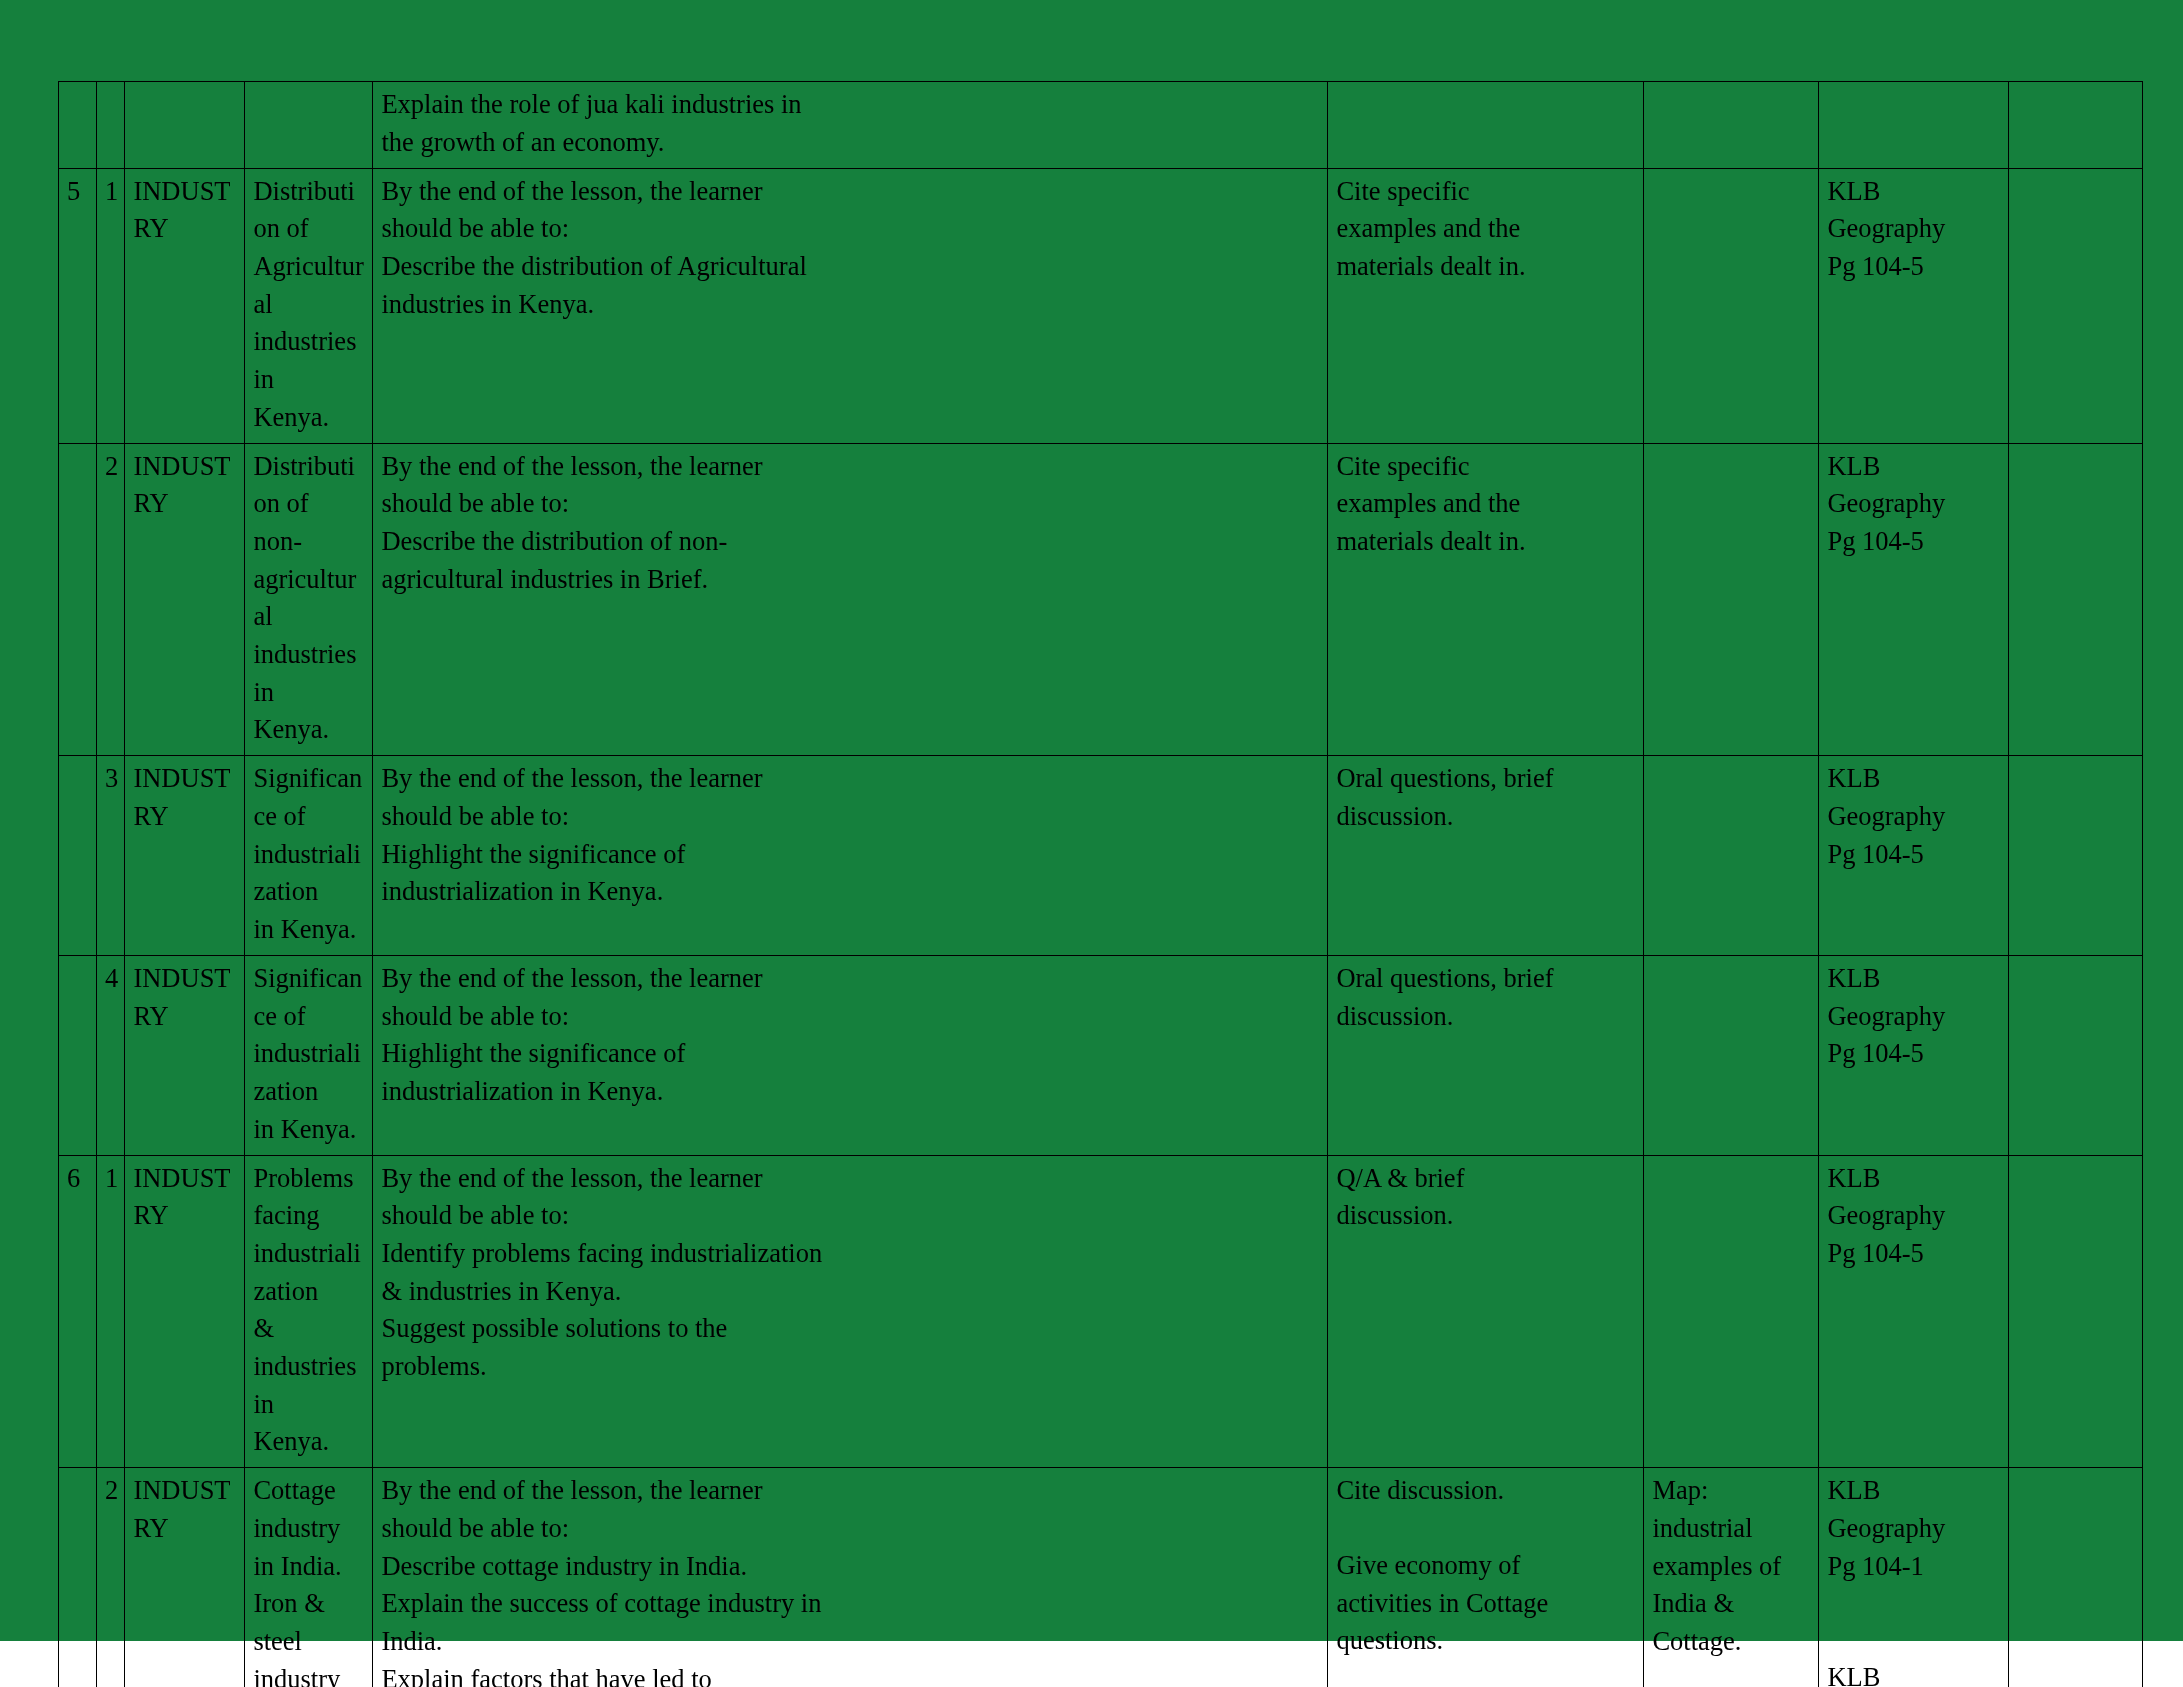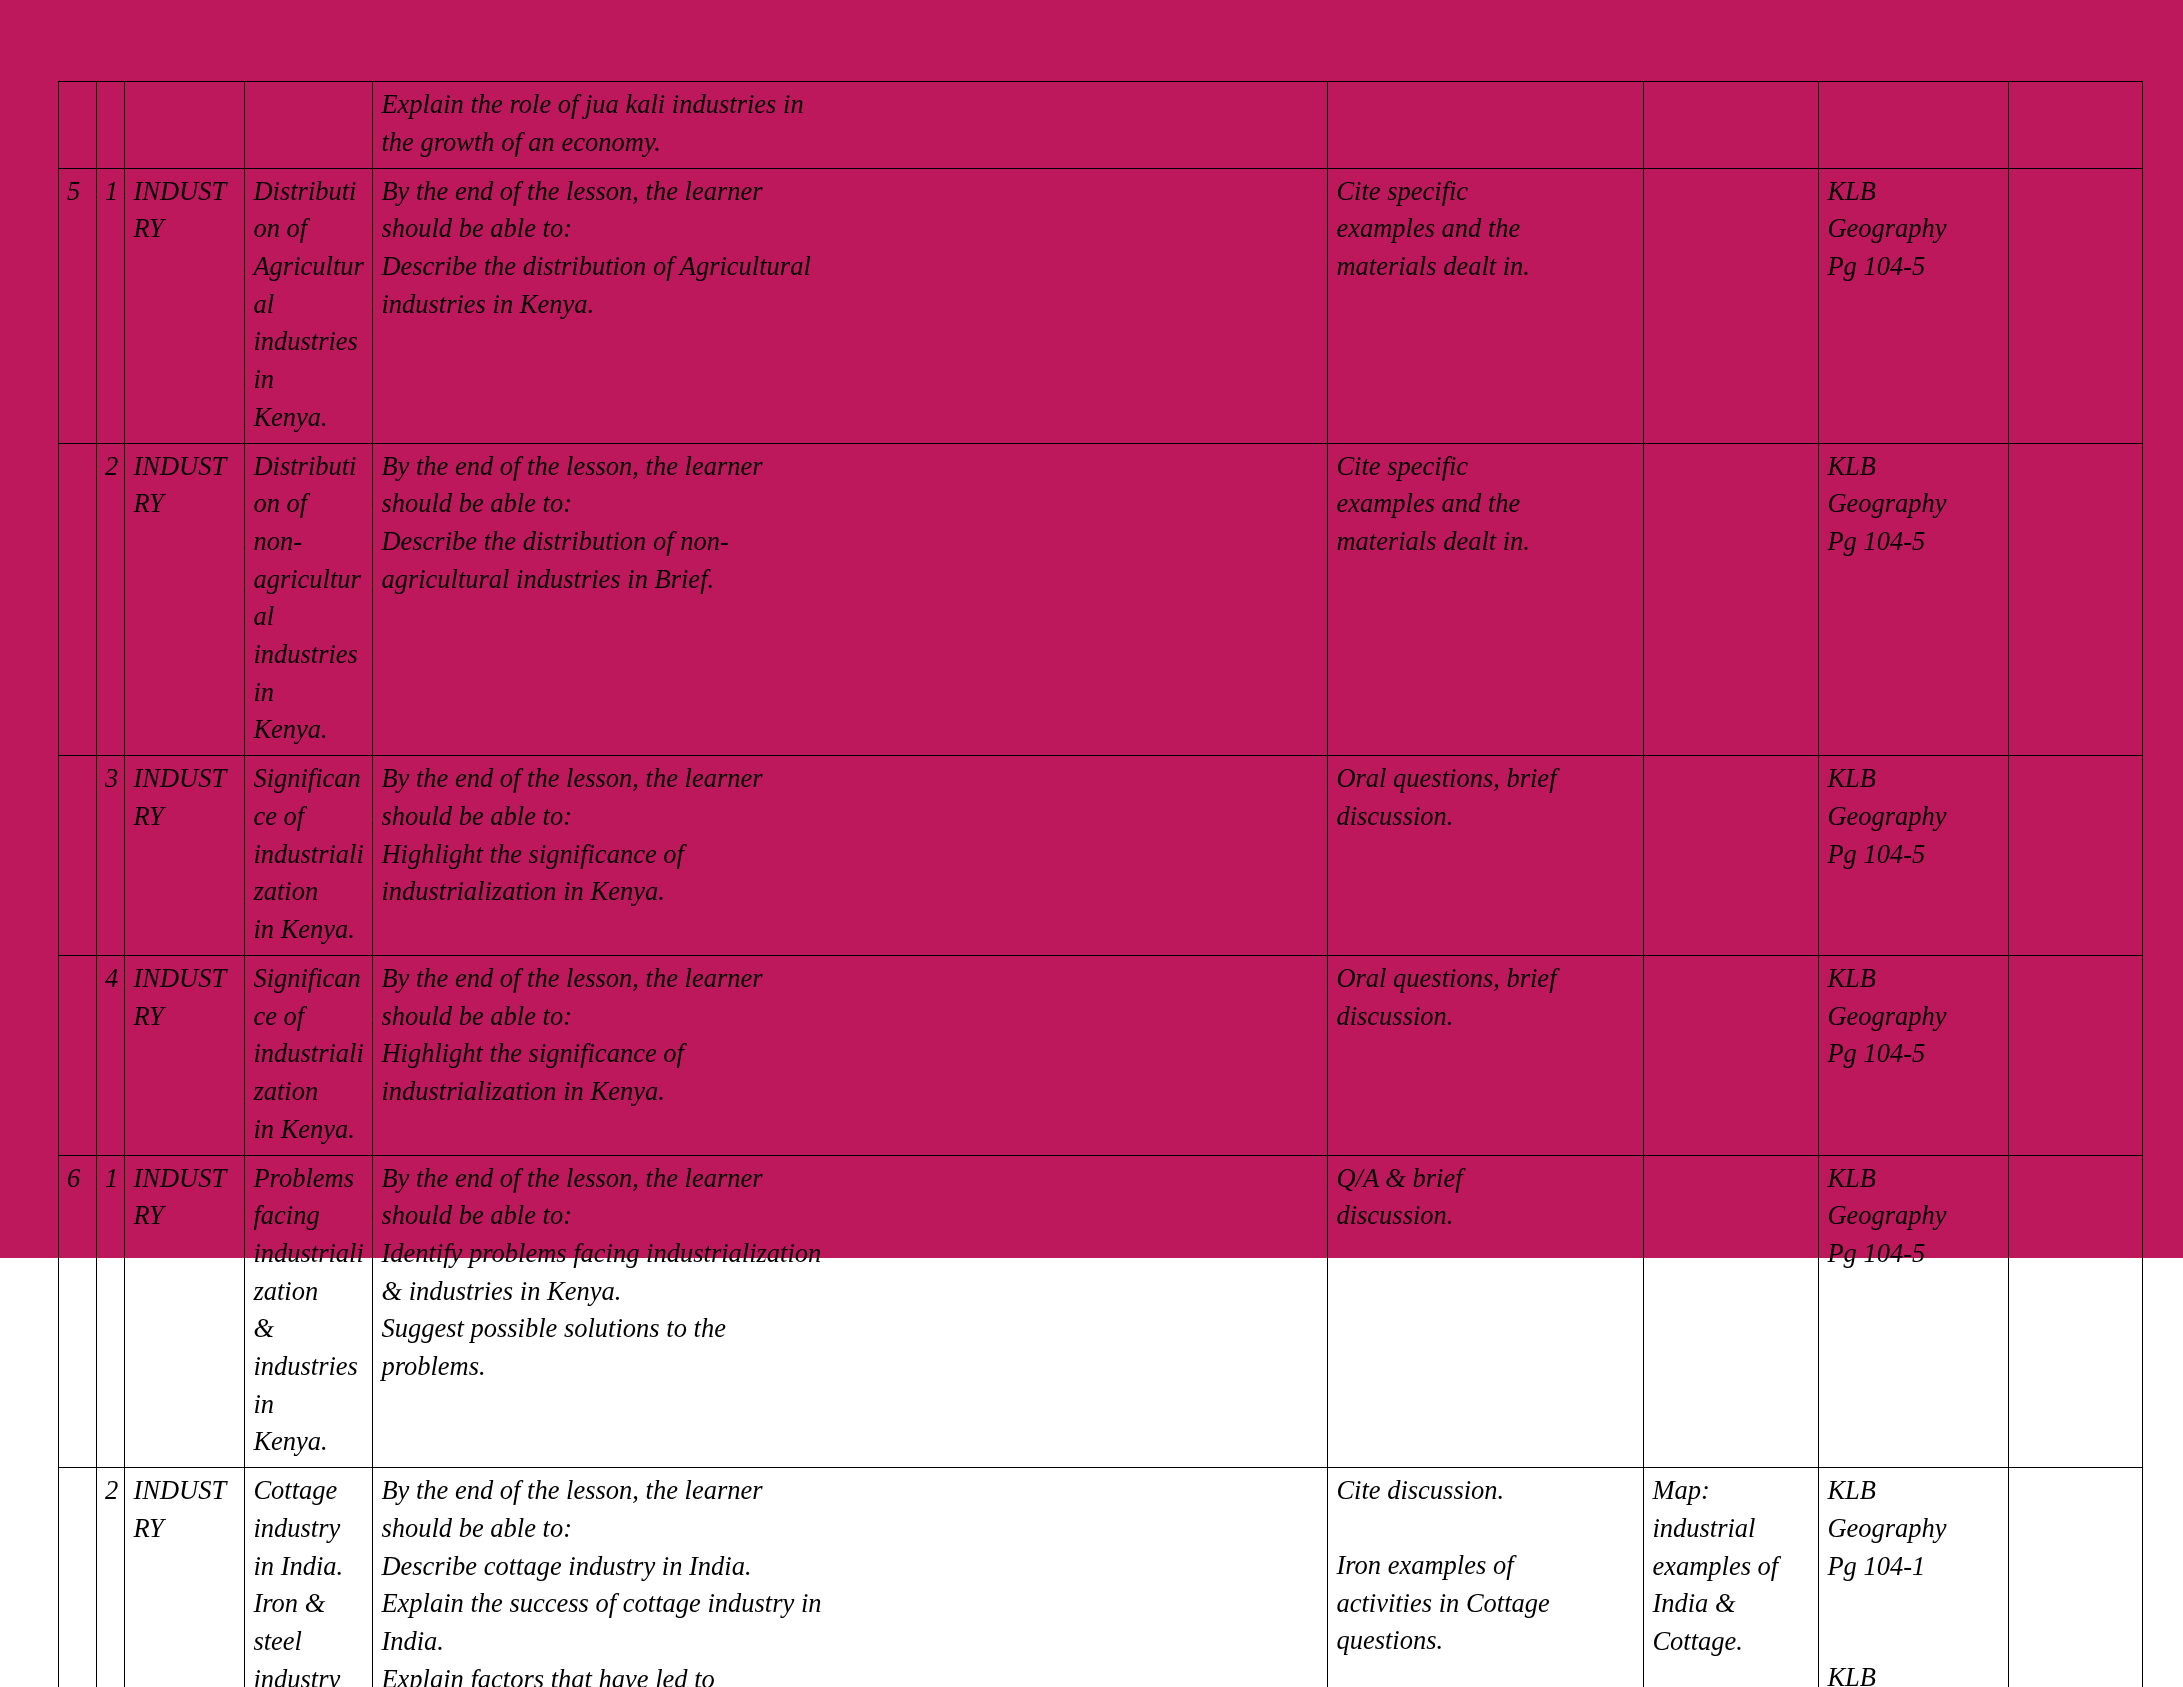--- a/index.html
+++ b/index.html
@@ -10,24 +10,23 @@
   body {
     width: 2183px;
     height: 1687px;
     font-family: "Liberation Serif", "DejaVu Serif", serif;
     color: #000000;
     overflow: hidden;
   }
   #page {
     position: relative;
     width: 2183px;
-    height: 1258px;
-    background: #be185d;
+    height: 1641px;
+    background: #15803d;
     box-sizing: border-box;
-    font-style: italic;
   }
   #sheet {
     position: absolute;
     left: 58px;
     top: 81px;
     width: 2083px;
   }
   table.scheme {
     border-collapse: collapse;
     table-layout: fixed;
@@ -288,21 +287,21 @@
               <span class="cellline">By the end of the lesson, the learner</span>
               <span class="cellline">should be able to:</span>
               <span class="cellline">Describe cottage industry in India.</span>
               <span class="cellline">Explain the success of cottage industry in</span>
               <span class="cellline">India.</span>
               <span class="cellline">Explain factors that have led to</span>
             </td>
             <td>
               <span class="cellline">Cite discussion.</span>
               <span class="cellline blank"></span>
-              <span class="cellline">Iron examples of</span>
+              <span class="cellline">Give economy of</span>
               <span class="cellline">activities in Cottage</span>
               <span class="cellline">questions.</span>
               <span class="cellline blank"></span>
             </td>
             <td>
               <span class="cellline">Map:</span>
               <span class="cellline">industrial</span>
               <span class="cellline">examples of</span>
               <span class="cellline">India &amp;</span>
               <span class="cellline">Cottage.</span>

